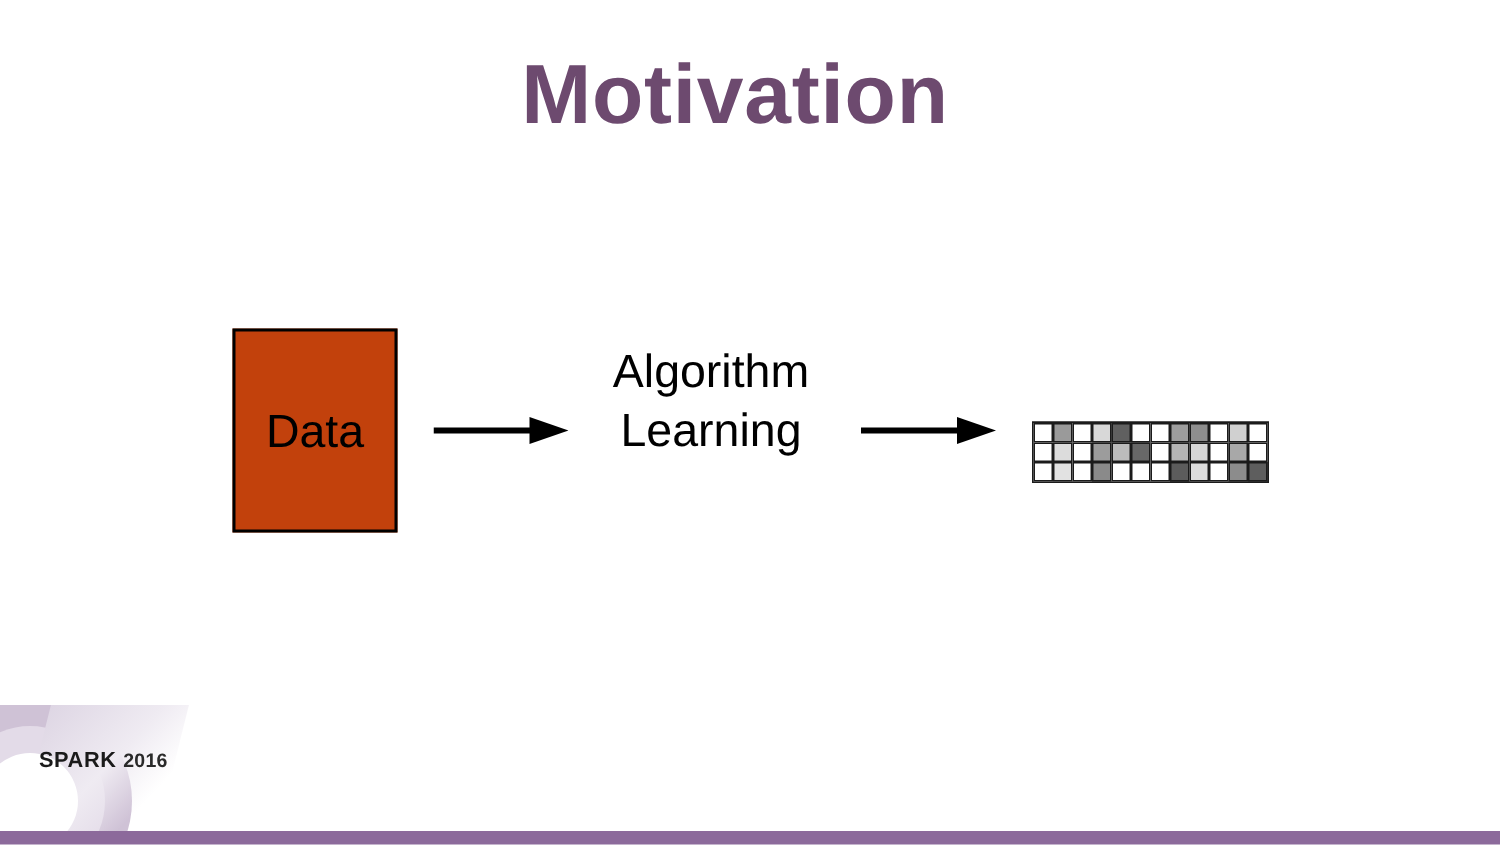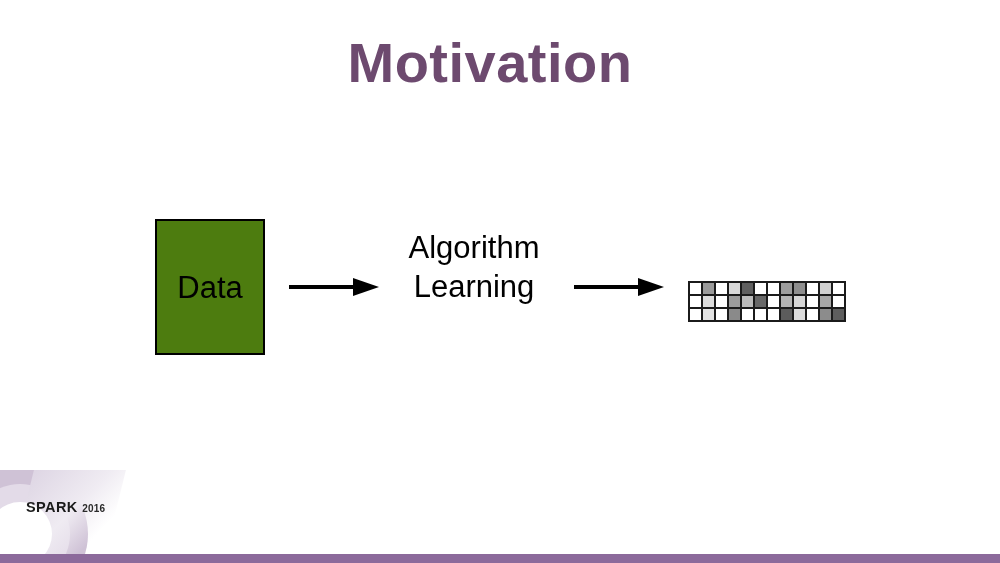--- a/index.html
+++ b/index.html
@@ -41,21 +41,21 @@
   }
 
   
   #data-box {
     position: absolute;
     left: 155px;
     top: 219px;
     width: 110px;
     height: 136px;
     border: 2px solid #000000;
-    background: #4d7c0f;
+    background: #c2410c;
     box-sizing: border-box;
   }
   #data-box-label {
     position: absolute;
     left: 0;
     top: 0;
     width: 100%;
     height: 100%;
     display: flex;
     align-items: center;
@@ -191,21 +191,21 @@
   }
   #logo-line-2 {
     font-size: 14.5px;
     font-weight: bold;
     color: #1a1a1a;
     letter-spacing: 0.4px;
     line-height: 1.25;
     white-space: nowrap;
   }
   #logo-year {
-    font-size: 10px;
+    font-size: 13px;
     font-weight: bold;
     color: #2a2a2a;
     letter-spacing: 0.2px;
   }
 </style>
 </head>
 <body style="background: rgb(255, 255, 255);">
 
 <div id="slide-title" style="color: rgb(109, 74, 111);">Motivation</div>
 

